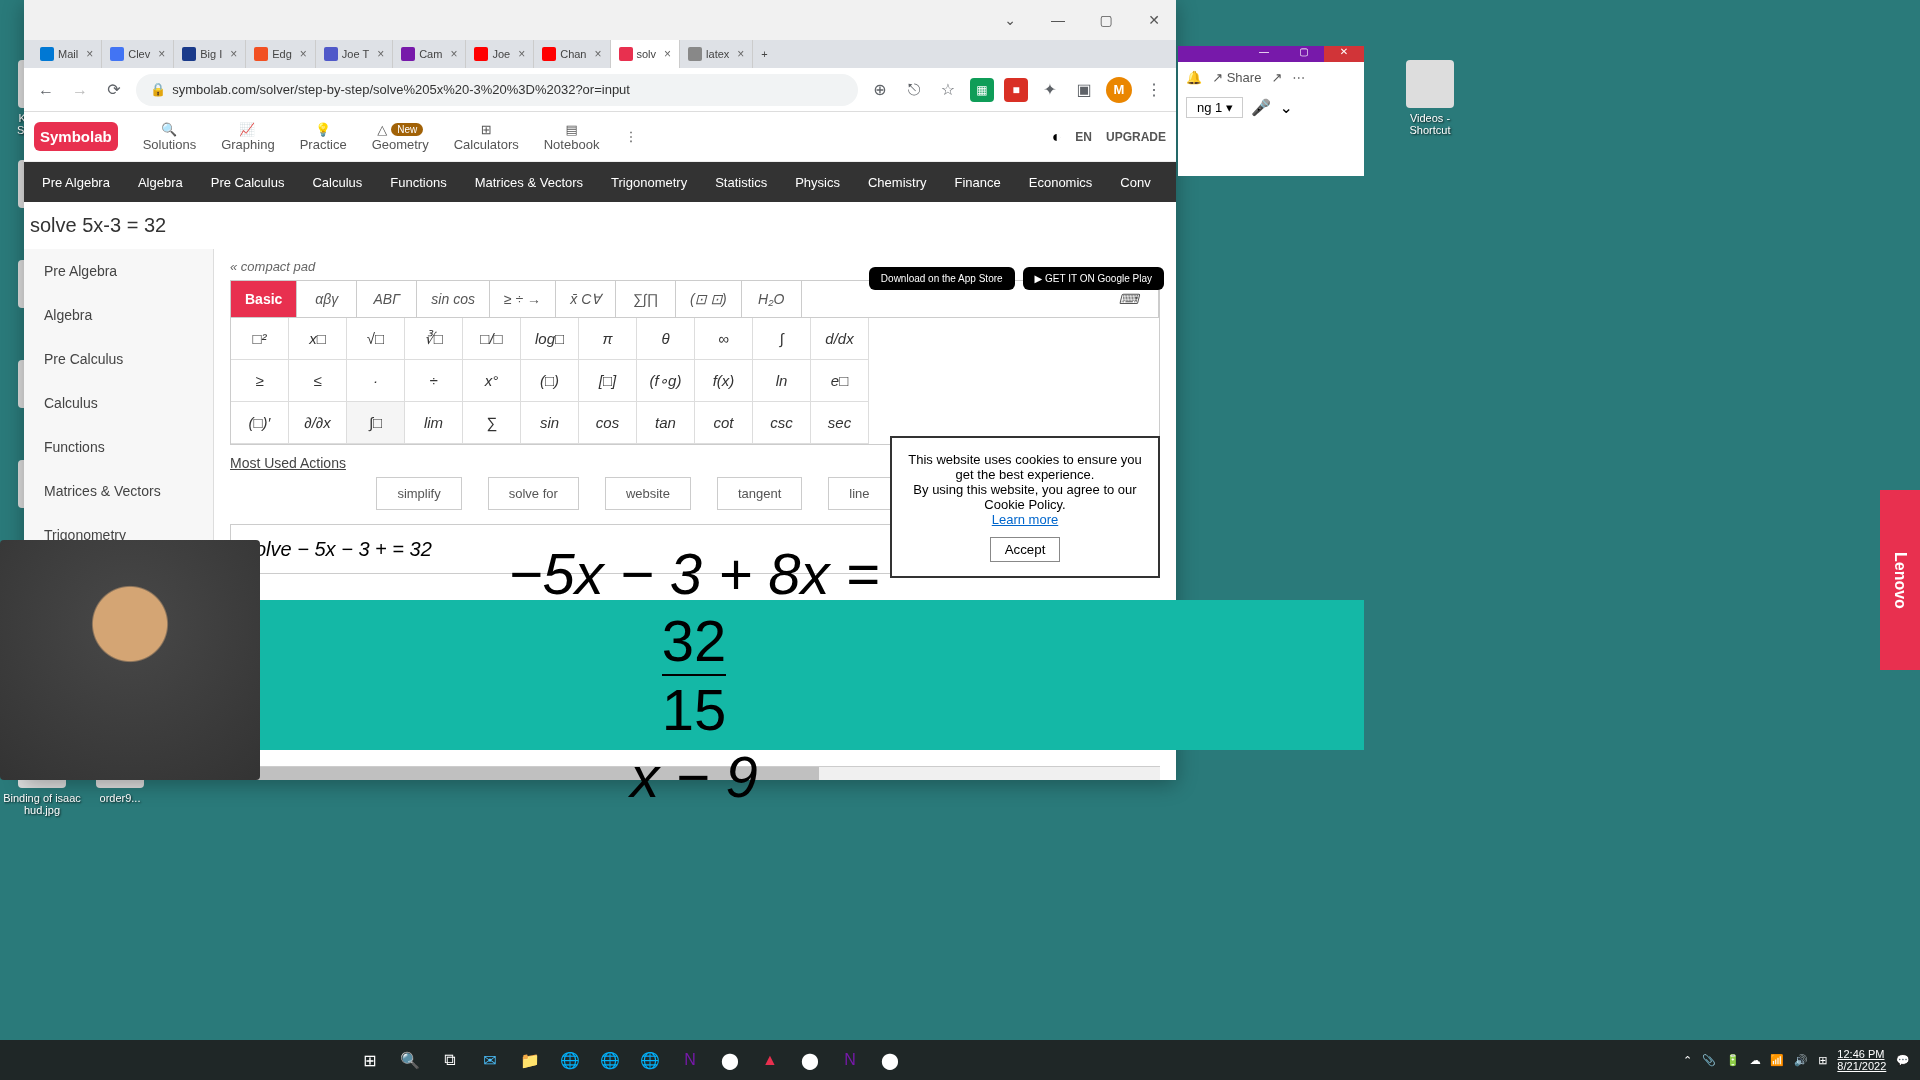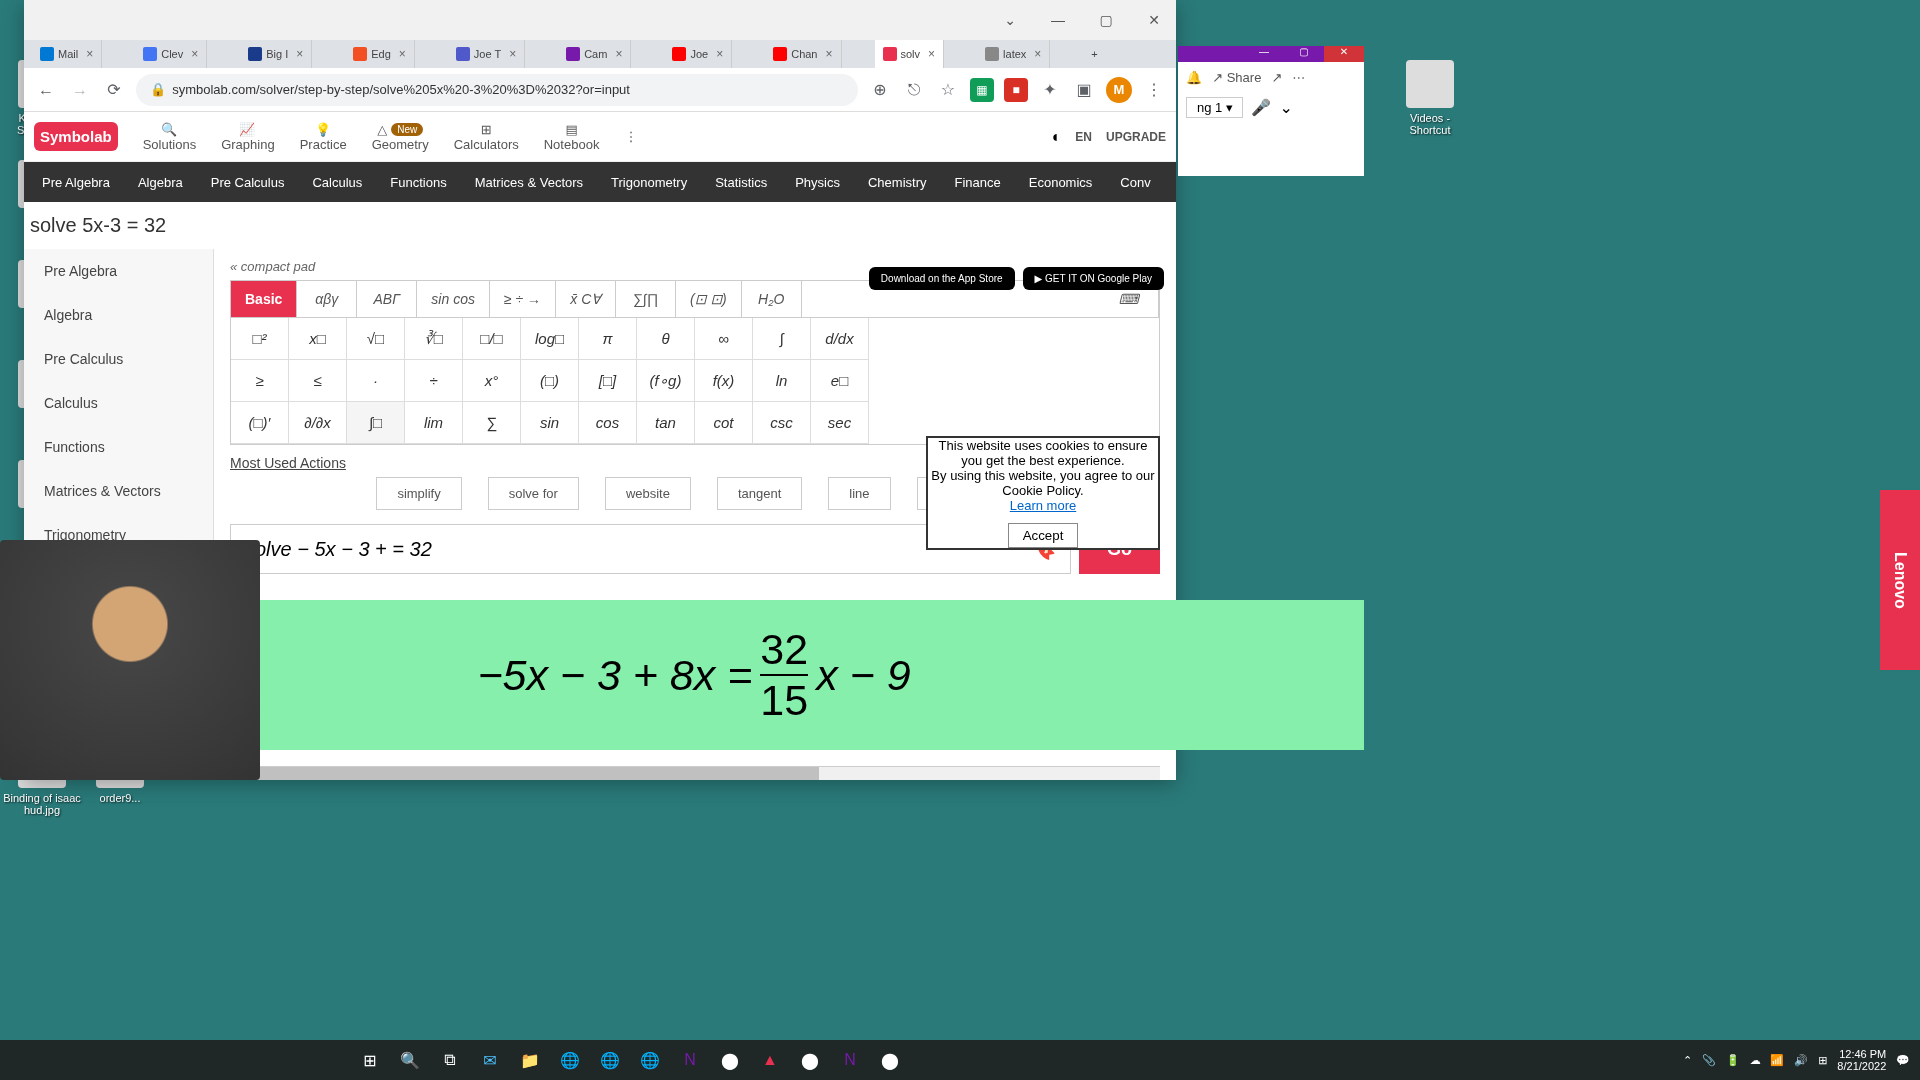--- a/index.html
+++ b/index.html
@@ -10,21 +10,21 @@
 .desktop-item .icon-box { width: 48px; height: 48px; background: #ddd; margin: 0 auto 4px; border-radius: 4px; }
 
 
 .browser-window { position: absolute; left: 24px; top: 0; width: 1152px; height: 780px; background: white; box-shadow: 0 4px 20px rgba(0,0,0,0.3); display: flex; flex-direction: column; }
 
 
 .window-controls { height: 40px; background: #f1f1f1; display: flex; justify-content: flex-end; align-items: center; padding: 0 8px; gap: 20px; }
 .window-btn { width: 28px; height: 28px; display: flex; align-items: center; justify-content: center; cursor: pointer; font-size: 14px; color: #555; }
 
 
-.browser-tabs { height: 28px; background: #dee1e6; display: flex; padding-left: 8px; gap: 33px; }
+.browser-tabs { height: 28px; background: #dee1e6; display: flex; padding-left: 8px; }
 .browser-tab { display: flex; align-items: center; padding: 0 8px; font-size: 11px; color: #444; border-right: 1px solid #ccc; max-width: 90px; overflow: hidden; gap: 4px; cursor: pointer; }
 .browser-tab.active { background: white; }
 .browser-tab .favicon { width: 14px; height: 14px; background: #888; border-radius: 2px; flex-shrink: 0; }
 .browser-tab .closex { font-size: 12px; color: #666; margin-left: 4px; }
 
 
 .address-row { height: 44px; background: white; display: flex; align-items: center; padding: 0 10px; gap: 10px; border-bottom: 1px solid #ddd; }
 .nav-icon { width: 24px; height: 24px; display: flex; align-items: center; justify-content: center; color: #5f6368; cursor: pointer; font-size: 16px; }
 .url-bar { flex: 1; background: #f1f3f4; border-radius: 20px; height: 32px; display: flex; align-items: center; padding: 0 14px; font-size: 13px; color: #333; }
 .url-secure { color: #888; margin-right: 6px; }
@@ -81,45 +81,45 @@
 
 
 .app-badges { position: absolute; right: 12px; top: 18px; display: flex; gap: 8px; }
 .app-badge { background: black; color: white; padding: 6px 12px; border-radius: 6px; font-size: 10px; white-space: nowrap; }
 
 
 .hscroll { position: absolute; bottom: 0; left: 0; right: 16px; height: 14px; background: #f0f0f0; border-top: 1px solid #ccc; }
 .hscroll-thumb { position: absolute; left: 0; width: 70%; height: 100%; background: #c0c0c0; }
 
 
-.cookie-popup { position: absolute; right: 16px; top: 436px; width: 234px; background: white; border: 2px solid #333; font-size: 13px; text-align: center; z-index: 50; }
+.cookie-popup { position: absolute; right: 16px; top: 436px; width: 270px; background: white; border: 2px solid #333; padding: 14px; font-size: 13px; text-align: center; z-index: 50; }
 .cookie-popup a { color: #0066cc; text-decoration: underline; }
 .cookie-accept { margin-top: 10px; padding: 4px 14px; background: white; border: 1px solid #888; cursor: pointer; }
 
 
-.eq-overlay { position: absolute; left: 24px; top: 600px; width: 1340px; height: 150px; background: #86efac; display: flex; align-items: center; justify-content: center; font-size: 43px; font-family: 'Times New Roman', serif; }
+.eq-overlay { position: absolute; left: 24px; top: 600px; width: 1340px; height: 150px; background: #14b8a6; display: flex; align-items: center; justify-content: center; font-size: 58px; font-family: 'Times New Roman', serif; flex-direction: column; }
 
 
 .lenovo-tag { position: absolute; right: 0; top: 490px; width: 40px; height: 180px; background: #e8304f; color: white; writing-mode: vertical-rl; display: flex; align-items: center; justify-content: center; font-size: 16px; font-weight: bold; }
 
 
 .secondary-window { position: absolute; left: 1178px; top: 46px; width: 186px; height: 130px; background: white; border-top: 16px solid #7719aa; }
 .secondary-controls { position: absolute; top: -16px; right: 0; display: flex; }
 .sec-btn { width: 40px; height: 16px; color: white; font-size: 10px; text-align: center; }
 .sec-close { background: #d13438; }
 
 
 .webcam { position: absolute; left: 0; top: 540px; width: 260px; height: 240px; background: #888; border-radius: 4px; overflow: hidden; }
 .person-silhouette { width: 100%; height: 100%; background: radial-gradient(circle at 50% 35%, #d4a574 0%, #d4a574 18%, #444 19%, #333 100%); }
 
 
 .taskbar { position: absolute; bottom: 0; left: 0; right: 0; height: 40px; background: rgba(30,30,30,0.9); display: flex; align-items: center; padding: 0 10px; }
 .task-icon { width: 36px; height: 36px; display: flex; align-items: center; justify-content: center; color: white; font-size: 16px; cursor: pointer; margin: 0 2px; }
 .task-right { margin-left: auto; display: flex; align-items: center; color: white; font-size: 11px; gap: 10px; }
-.task-clock { text-align: right; }
+.task-clock { text-align: left; text-decoration: underline; }
 </style>
 </head>
 <body>
 
 <div class="desktop-item" style="left:2px; top:60px"><div class="icon-box"></div><span>Keyboard Shortcut...</span></div>
 <div class="desktop-item" style="left:2px; top:160px"><div class="icon-box"></div><span>ord</span></div>
 <div class="desktop-item" style="left:2px; top:260px"><div class="icon-box"></div><span>Re...</span></div>
 <div class="desktop-item" style="left:2px; top:360px"><div class="icon-box"></div><span>8Bit...</span></div>
 <div class="desktop-item" style="left:2px; top:460px"><div class="icon-box"></div><span>GBr...</span></div>
 <div class="desktop-item" style="left:2px; top:640px"><div class="icon-box"></div><span>desktop.ini</span></div>

